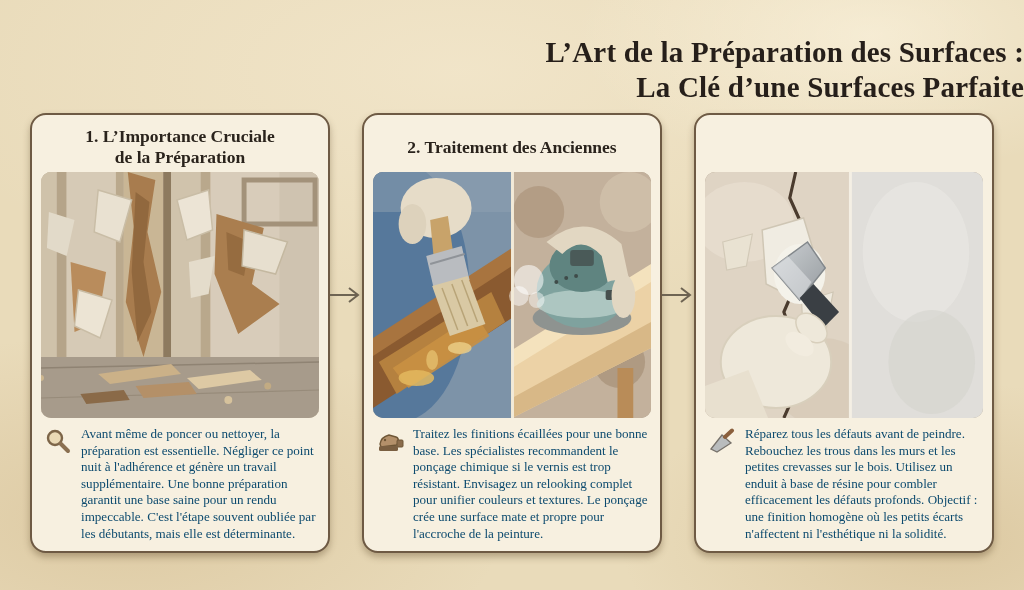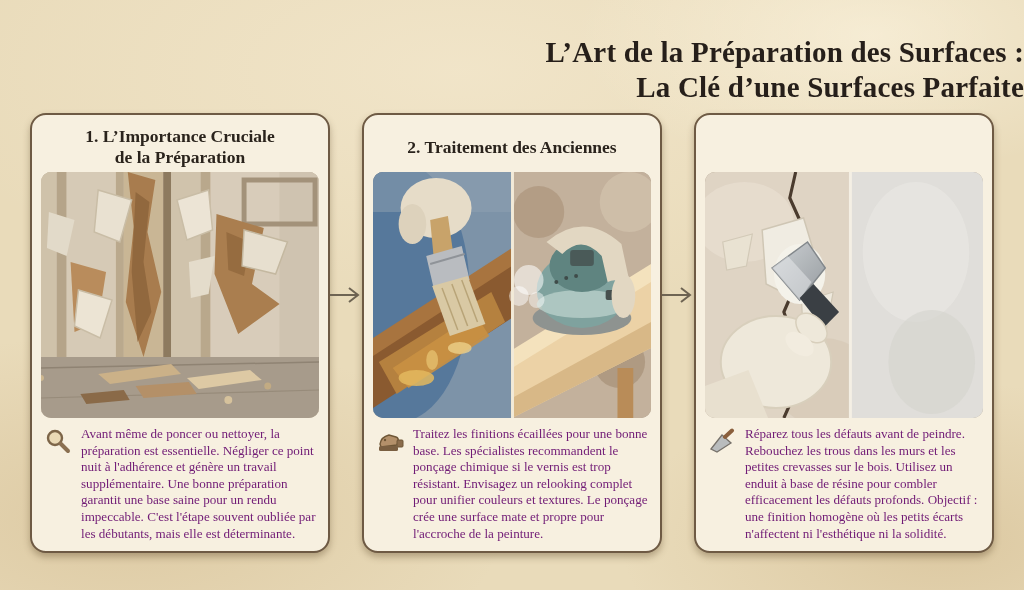--- a/index.html
+++ b/index.html
@@ -41,21 +41,21 @@
     border-radius:10px;overflow:hidden;background:#cfc3ae;
     box-shadow:inset 0 0 0 1px rgba(110,90,68,.35);
   }
   .photo svg{display:block;width:100%;height:100%;}
   .panel-body{
     position:absolute;left:13px;right:11px;top:311px;bottom:8px;
     display:flex;gap:9px;align-items:flex-start;
   }
   .body-icon{flex:none;width:27px;height:27px;margin-top:2px;}
   .panel-body p{
-    margin:0;font-size:13.1px;line-height:16.6px;color:#701a75;
+    margin:0;font-size:13.1px;line-height:16.6px;color:#0c4a6e;
   }
   .flow-arrow{position:absolute;top:285px;width:32px;height:20px;}
 </style>
 </head>
 <body>
 
 <h1 class="page-title">
   <span>L’Art de la Préparation des Surfaces :</span>
   <span>La Clé d’une Surfaces Parfaite</span>
 </h1>

